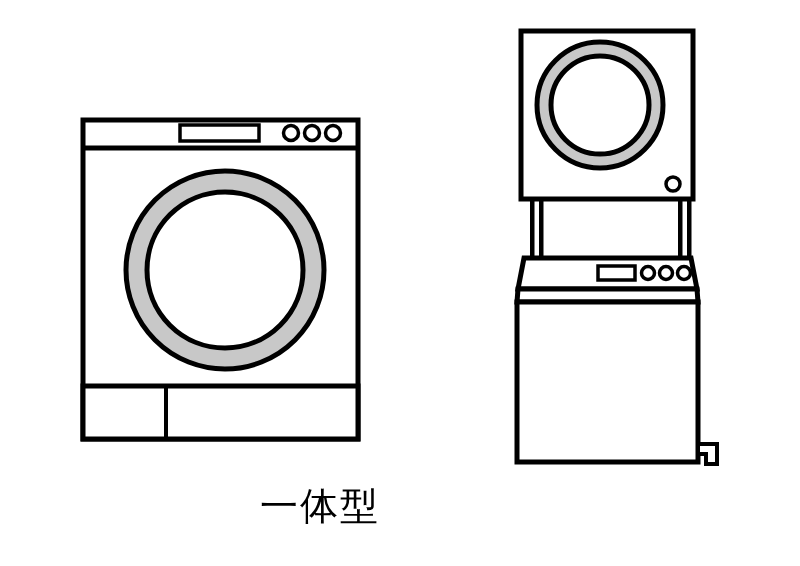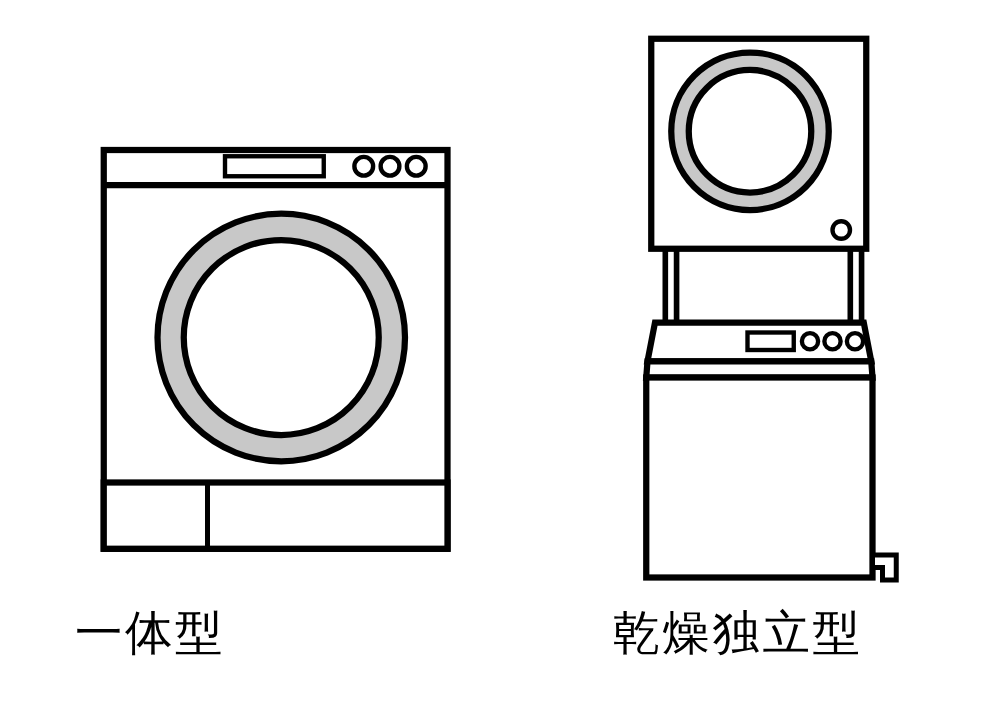--- a/index.html
+++ b/index.html
@@ -22,21 +22,21 @@
   #diagram {
     position: absolute;
     left: 0;
     top: 0;
     width: 800px;
     height: 566px;
     display: block;
   }
   .caption {
     position: absolute;
-    text-align: left;
+    text-align: right;
     font-family: "DejaVu Sans", "Liberation Sans", sans-serif;
     font-size: 38px;
     line-height: 44px;
     letter-spacing: 2px;
     color: #000000;
     white-space: nowrap;
     user-select: none;
   }
   #caption-left {
     left: 60px;
@@ -104,15 +104,14 @@
       <path d="M 518 289 L 697 289 L 698 302 L 517 302 Z" fill="#ffffff" stroke="#000000" stroke-width="5"></path>
 
       <rect x="517" y="302" width="181" height="160" fill="#ffffff" stroke="#000000" stroke-width="5"></rect>
 
       <path d="M 698 444 L 717 444 L 717 464 L 706 464 L 706 454 L 698 454 Z" fill="#ffffff" stroke="#000000" stroke-width="4"></path>
     </g>
   </svg>
 
   <div class="caption" id="caption-left">一体型</div>
 
-  <div class="caption" id="caption-right">乾燥独立型</div>
 
 </div>
 
 </body></html>

